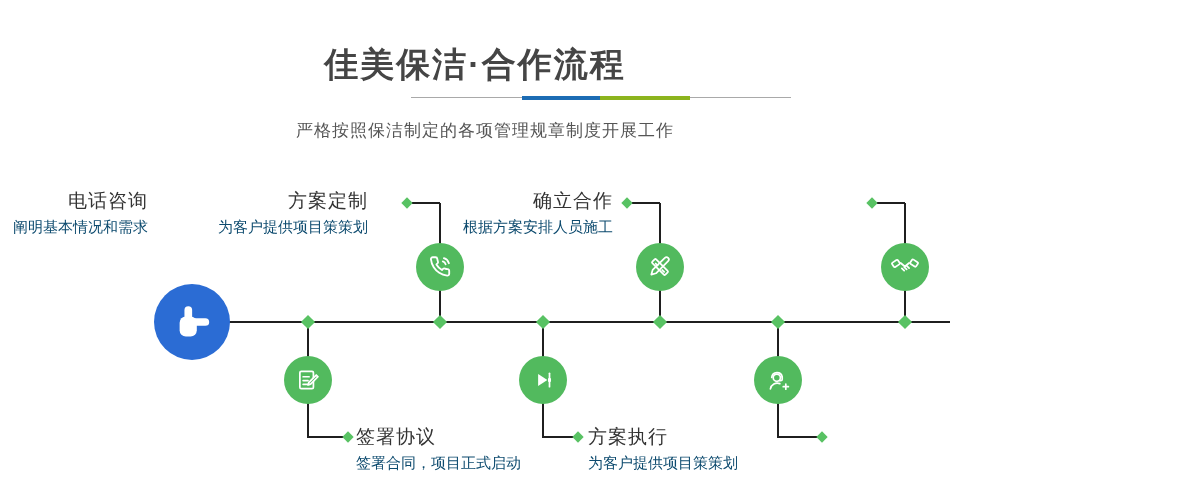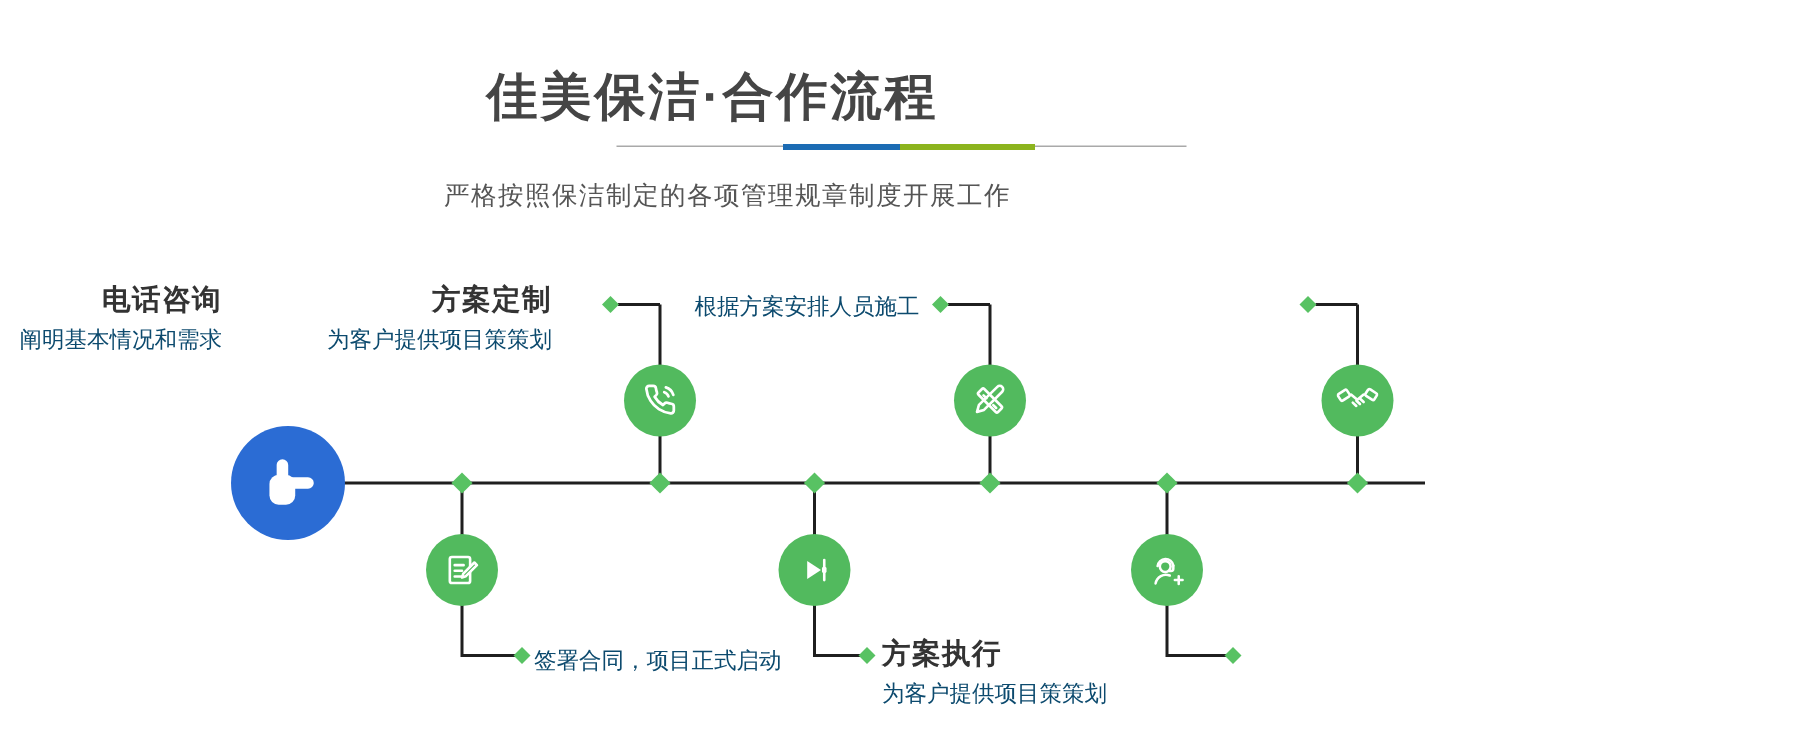--- a/index.html
+++ b/index.html
@@ -64,21 +64,21 @@
     display:flex;align-items:center;justify-content:center;
   }
   .node-circle.t1{left:416px;top:243px;}
   .node-circle.t2{left:636px;top:243px;}
   .node-circle.t3{left:881px;top:243px;}
   .node-circle.b1{left:284px;top:356px;}
   .node-circle.b2{left:519px;top:356px;}
   .node-circle.b3{left:754px;top:356px;}
   
   .label{position:absolute;}
-  .label .step-title{font-size:19px;color:#333;line-height:22px;letter-spacing:1px;font-weight:bold;}
+  .label .step-title{font-size:19px;color:#333;line-height:22px;letter-spacing:1px;}
   .label .step-desc{font-size:15px;color:#0c4a6e;line-height:18px;margin-top:6px;}
   .label.top{text-align:right;}
   .label.lt1{top:190px;right:802px;}
   .label.lt2{top:190px;right:582px;}
   .label.lt3{top:190px;right:337px;}
   .label.lb1{top:426px;left:356px;}
   .label.lb2{top:426px;left:588px;}
   .label.lb3{top:426px;left:832px;}
   svg{display:block;}
 </style>
@@ -186,24 +186,26 @@
 
   <div class="label top lt1">
     <div class="step-title">电话咨询</div>
     <div class="step-desc">阐明基本情况和需求</div>
   </div>
   <div class="label top lt2">
     <div class="step-title">方案定制</div>
     <div class="step-desc">为客户提供项目策策划</div>
   </div>
   <div class="label top lt3">
+    <div class="step-title">确立合作</div>
     <div class="step-desc">根据方案安排人员施工</div>
   </div>
 
   <div class="label bottom lb1">
+    <div class="step-title">签署协议</div>
     <div class="step-desc">签署合同，项目正式启动</div>
   </div>
   <div class="label bottom lb2">
     <div class="step-title">方案执行</div>
     <div class="step-desc">为客户提供项目策策划</div>
   </div>
 
 </div>
 
 </body></html>

